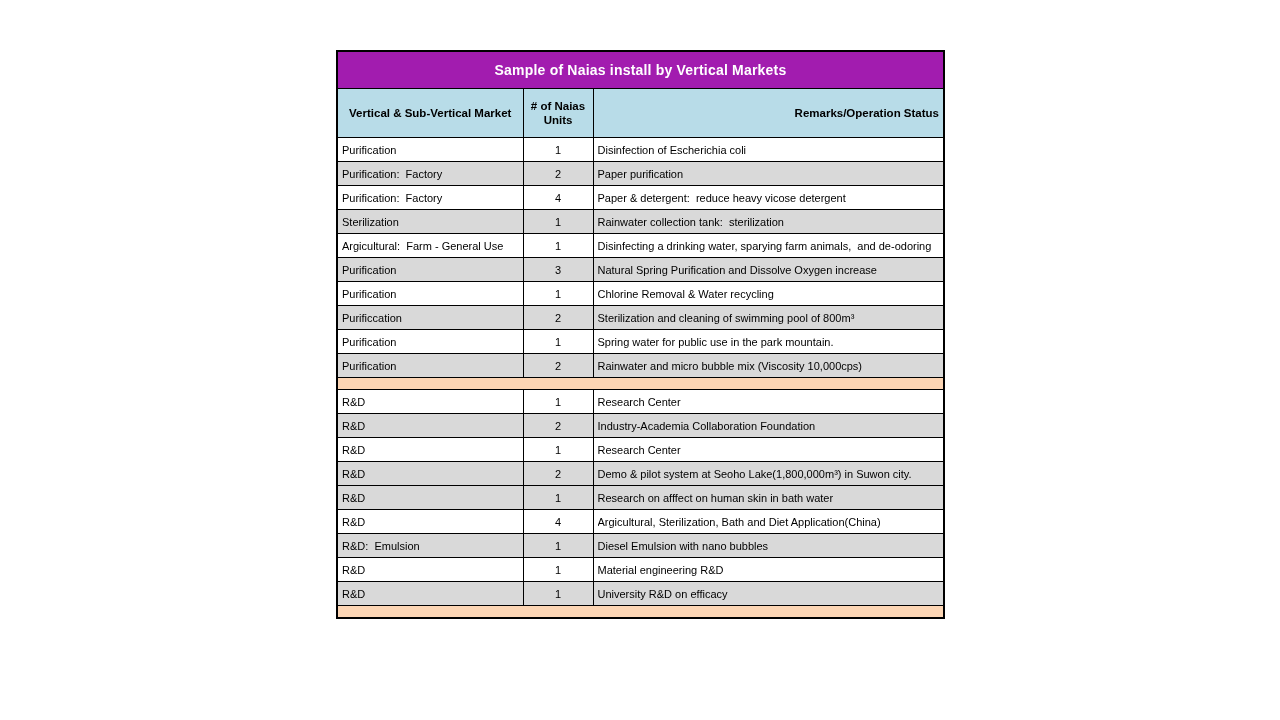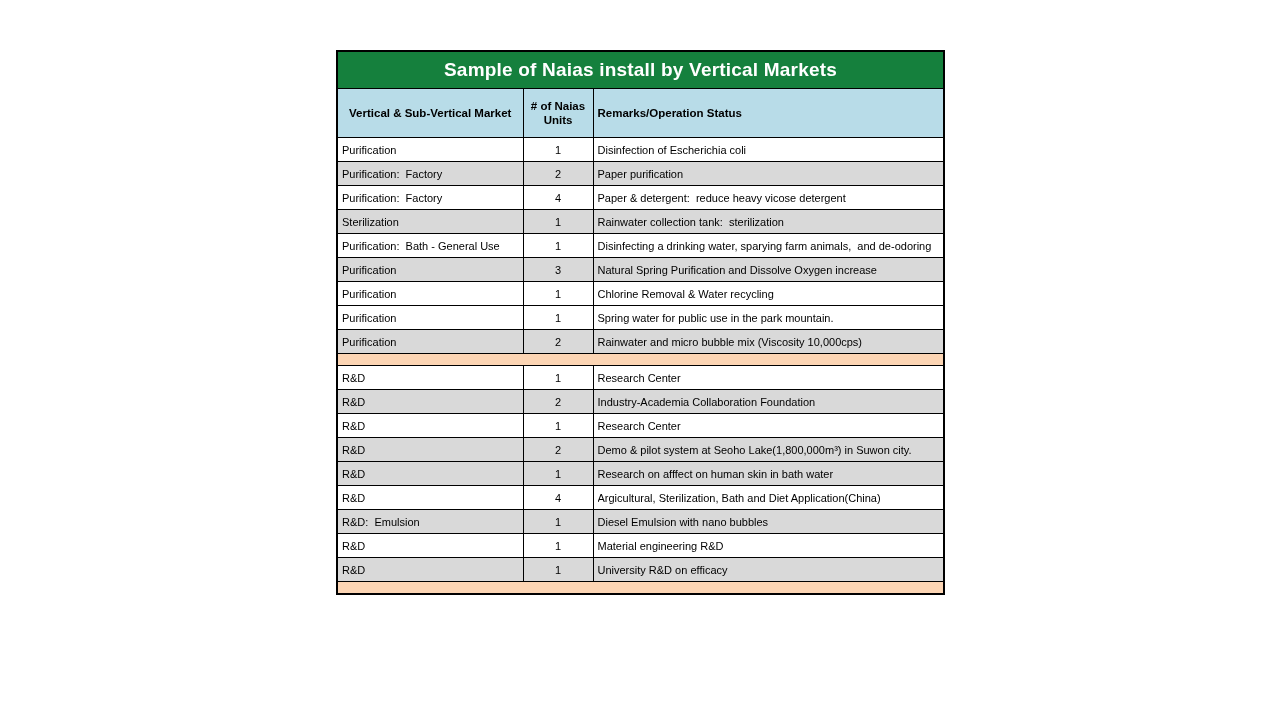--- a/index.html
+++ b/index.html
@@ -12,30 +12,30 @@
   table.naias{
     position:absolute;left:336px;top:50px;width:607px;
     border-collapse:collapse;table-layout:fixed;
     border:2px solid #000;
   }
   col.c1{width:186px;}
   col.c2{width:70px;}
   col.c3{width:351px;}
   th,td{border:1px solid #000;vertical-align:middle;}
   th.title{
-    background:#15803d;color:#ffffff;
-    font-size:19px;font-weight:bold;text-align:center;
+    background:#a21caf;color:#ffffff;
+    font-size:14px;font-weight:bold;text-align:center;
     height:34px;letter-spacing:.2px;border-color:#000;
   }
   tr.colhead th{
     background:#b8dce8;font-size:11.5px;font-weight:bold;
     height:44px;padding:2px 4px;line-height:14px;
   }
   tr.colhead th.hc1,tr.colhead th.hc2{text-align:center;}
-  tr.colhead th.hc3{text-align:left;margin-left:16px;}
+  tr.colhead th.hc3{text-align:right;margin-left:16px;}
   td{font-size:11px;height:23px;padding:0 4px;background:#ffffff;}
   td .cell{line-height:12px;max-height:21px;overflow:hidden;white-space:pre-wrap;}
   td.units{text-align:center;}
   tr.alt td{background:#d9d9d9;}
   tr.sep td{background:#fcd5b4;height:11px;padding:0;}
 </style>
 </head>
 <body>
 
 <div class="stage">
@@ -95,21 +95,21 @@
           </td>
           <td class="units">
             <div class="cell">1</div>
           </td>
           <td>
             <div class="cell">Rainwater collection tank:  sterilization</div>
           </td>
         </tr>
         <tr class="">
           <td>
-            <div class="cell">Purification:  Bath - General Use</div>
+            <div class="cell">Argicultural:  Farm - General Use</div>
           </td>
           <td class="units">
             <div class="cell">1</div>
           </td>
           <td>
             <div class="cell">Disinfecting a drinking water, sparying farm animals,  and de-odoring</div>
           </td>
         </tr>
         <tr class="alt">
           <td>
@@ -124,20 +124,31 @@
         </tr>
         <tr class="">
           <td>
             <div class="cell">Purification</div>
           </td>
           <td class="units">
             <div class="cell">1</div>
           </td>
           <td>
             <div class="cell">Chlorine Removal &amp; Water recycling</div>
+          </td>
+        </tr>
+        <tr class="alt">
+          <td>
+            <div class="cell">Purificcation</div>
+          </td>
+          <td class="units">
+            <div class="cell">2</div>
+          </td>
+          <td>
+            <div class="cell">Sterilization and cleaning of swimming pool of 800m³</div>
           </td>
         </tr>
         <tr class="">
           <td>
             <div class="cell">Purification</div>
           </td>
           <td class="units">
             <div class="cell">1</div>
           </td>
           <td>

